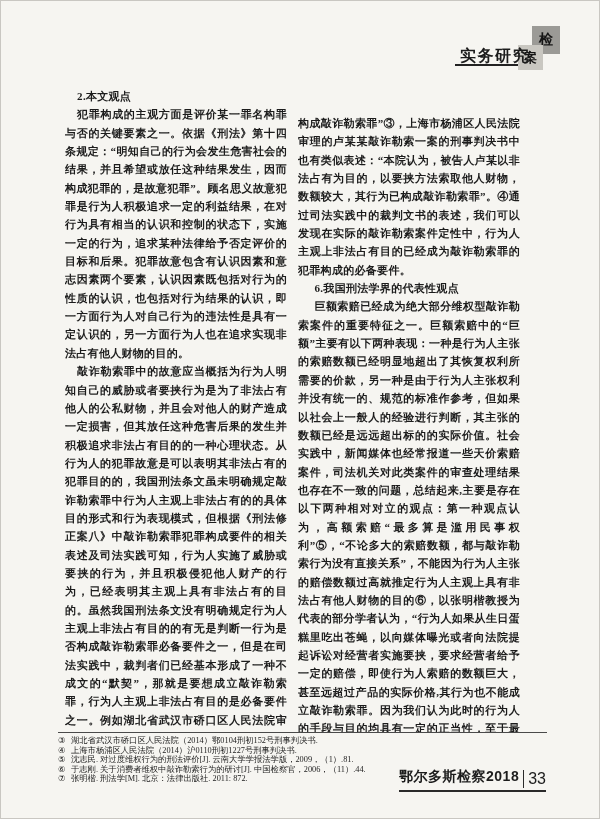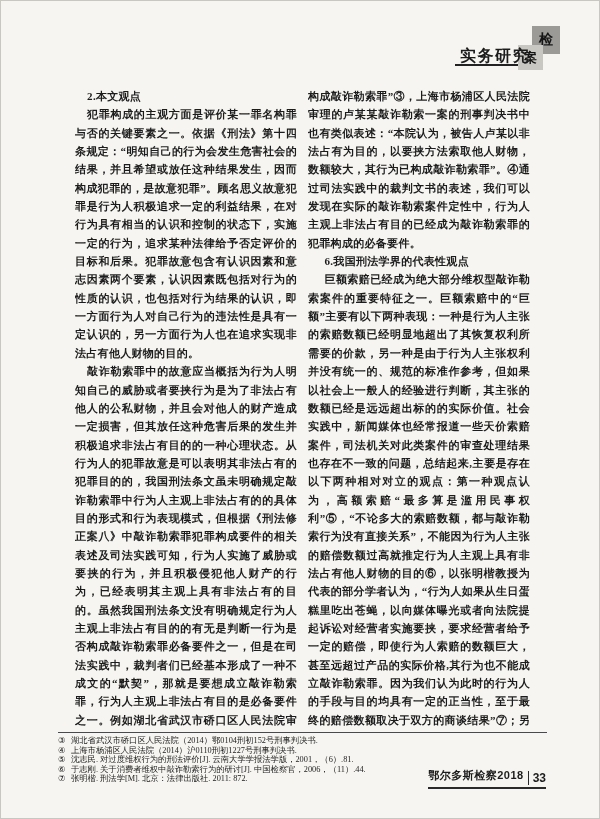--- a/index.html
+++ b/index.html
@@ -34,35 +34,35 @@
     position:absolute;top:45px;left:459px;
     font-size:16px;font-weight:bold;letter-spacing:1.5px;
     font-family:"Liberation Sans","DejaVu Sans",sans-serif;
   }
   .header-rule{
     position:absolute;top:63px;left:454px;width:63px;height:2px;
     background:#222;
   }
   
   .content{
-    position:absolute;top:86px;left:74px;
+    position:absolute;top:86px;left:64px;
     width:456px;height:646px;
     display:flex;gap:11px;
     overflow:hidden;
   }
   .col{
     width:222px;height:100%;
     font-size:11px;line-height:18.35px;
     text-align:justify;
     letter-spacing:0.3px;
     font-weight:600;
     overflow:hidden;
   }
   .p{margin:0;text-indent:1.1em;}
-  .p.flush{text-indent:0;}
+  .p.flush{text-indent:0;margin-top:27px;}
   .p.ind2{text-indent:2.1em;}
   .p.ind15{text-indent:1.5em;}
   
   .footnote-rule{
     position:absolute;top:731px;left:57px;width:489px;height:1px;
     background:#4a4a4a;
   }
   .footnotes{
     position:absolute;top:735px;left:57px;width:489px;
     font-size:8.3px;line-height:9.6px;
@@ -76,26 +76,26 @@
   .fn-text{flex:1;}
   
   .footer{
     position:absolute;top:767px;right:53px;
     display:flex;align-items:flex-end;
     border-bottom:2px solid #2a2a2a;
     padding-bottom:2px;
   }
   .footer-journal{
     font-family:"Liberation Sans","DejaVu Sans",sans-serif;
-    font-weight:bold;font-size:11px;letter-spacing:0.5px;
+    font-weight:bold;font-size:14px;letter-spacing:0.5px;
     padding-bottom:2px;
   }
   .footer-page{
     font-family:"Liberation Sans","DejaVu Sans",sans-serif;
-    font-size:12px;font-weight:bold;
+    font-size:16px;font-weight:normal;
     border-left:1.5px solid #2a2a2a;
     margin-left:4px;padding-left:4px;text-align:right;
   }
 </style>
 </head>
 <body>
 
 <div class="page">
 
   <div class="badge badge-jian">检</div>
@@ -121,21 +121,21 @@
     <div class="footnote">
       <span class="fn-marker">③</span>
       <span class="fn-text">湖北省武汉市硚口区人民法院（2014）鄂0104刑初152号刑事判决书.</span>
     </div>
     <div class="footnote">
       <span class="fn-marker">④</span>
       <span class="fn-text">上海市杨浦区人民法院（2014）沪0110刑初1227号刑事判决书.</span>
     </div>
     <div class="footnote">
       <span class="fn-marker">⑤</span>
-      <span class="fn-text">沈志民. 对过度维权行为的刑法评价[J]. 云南大学学报法学版，2001，（6）.81.</span>
+      <span class="fn-text">沈志民. 对过度维权行为的刑法评价[J]. 云南大学学报法学版，2009，（1）.81.</span>
     </div>
     <div class="footnote">
       <span class="fn-marker">⑥</span>
       <span class="fn-text">于志刚. 关于消费者维权中敲诈勒索行为的研讨[J]. 中国检察官，2006，（11）.44.</span>
     </div>
     <div class="footnote">
       <span class="fn-marker">⑦</span>
       <span class="fn-text">张明楷. 刑法学[M]. 北京：法律出版社. 2011: 872.</span>
     </div>
   </div>

